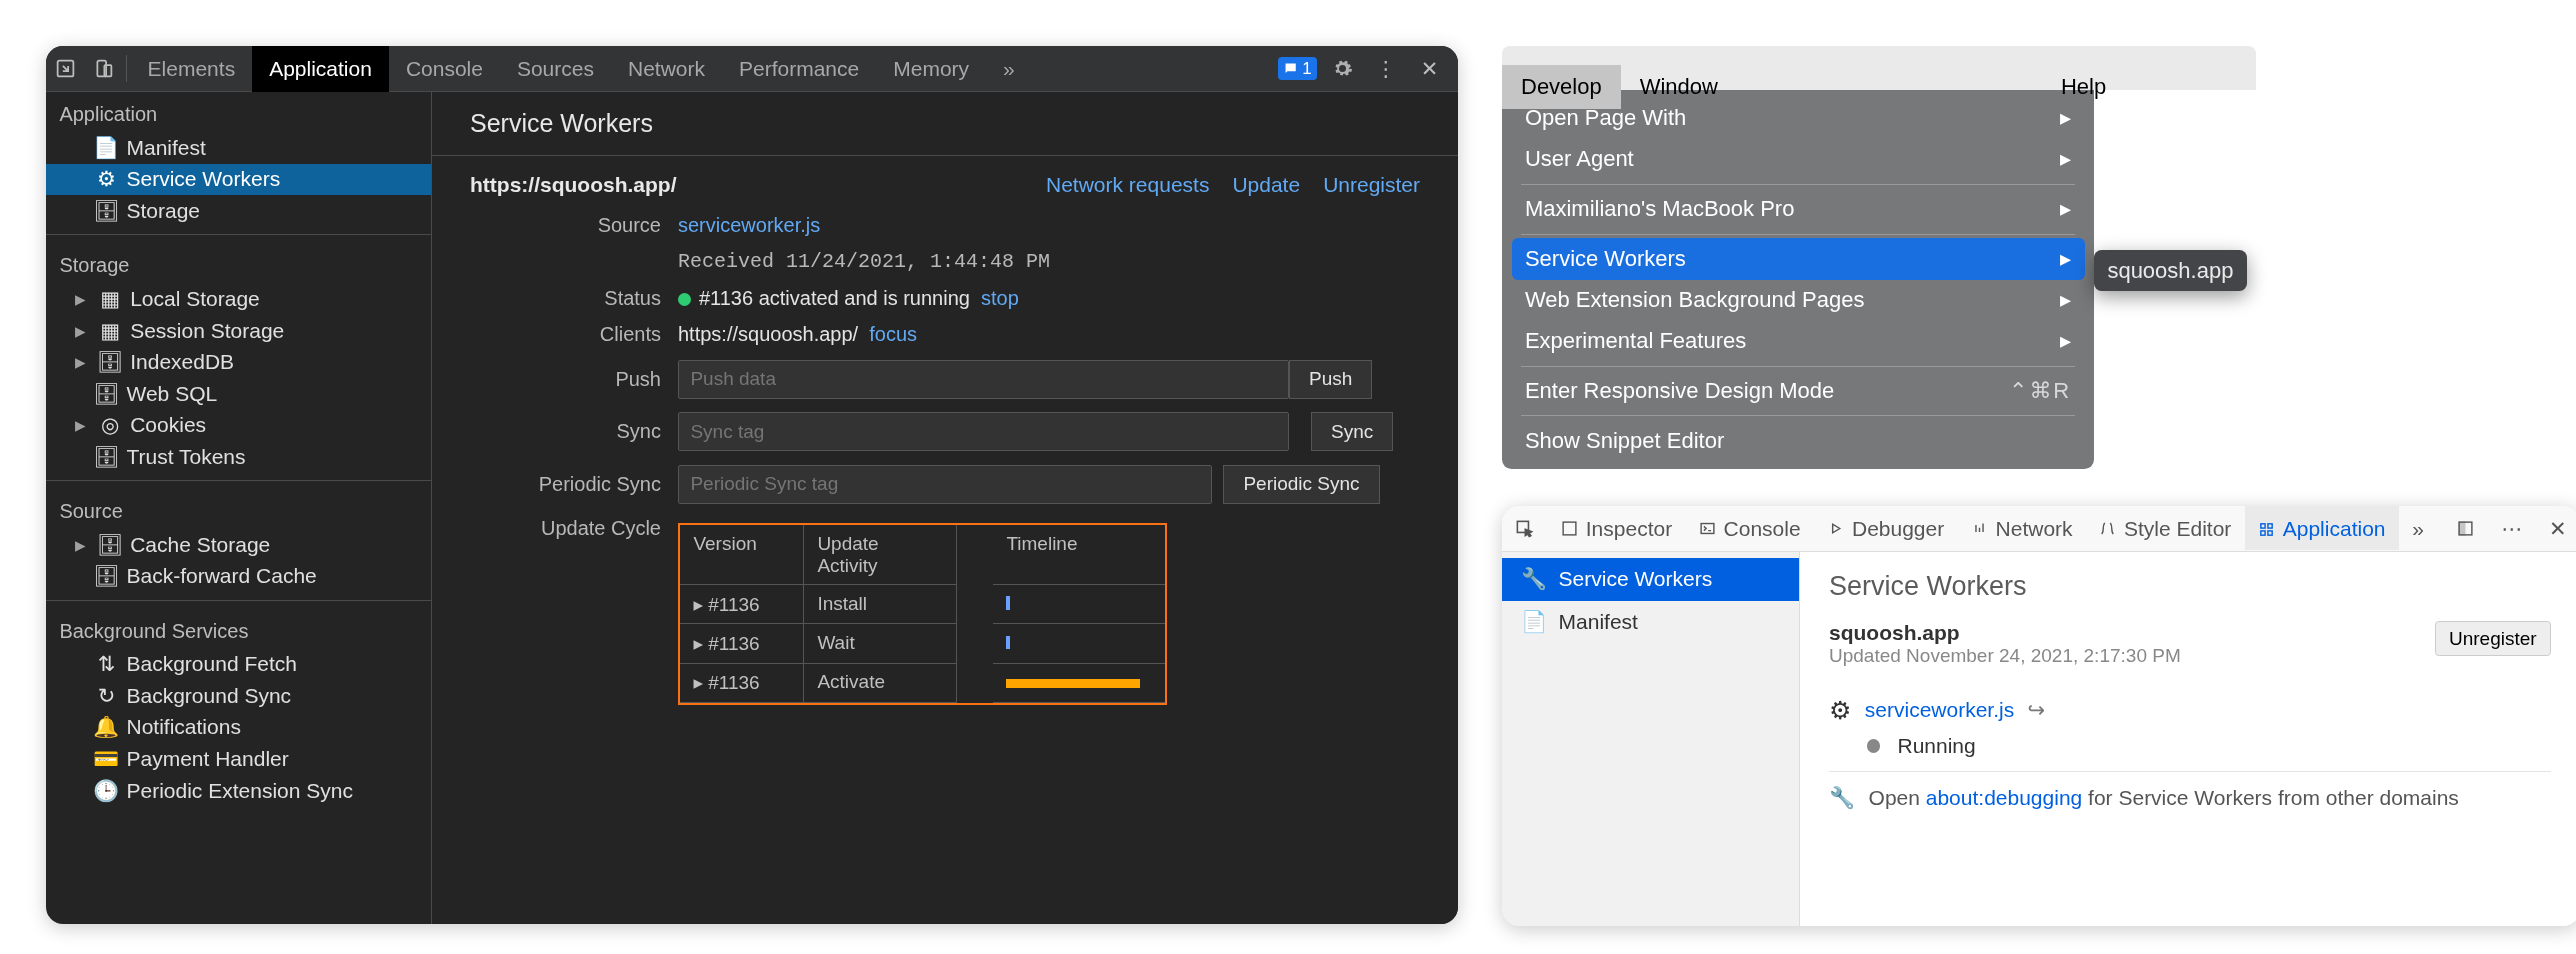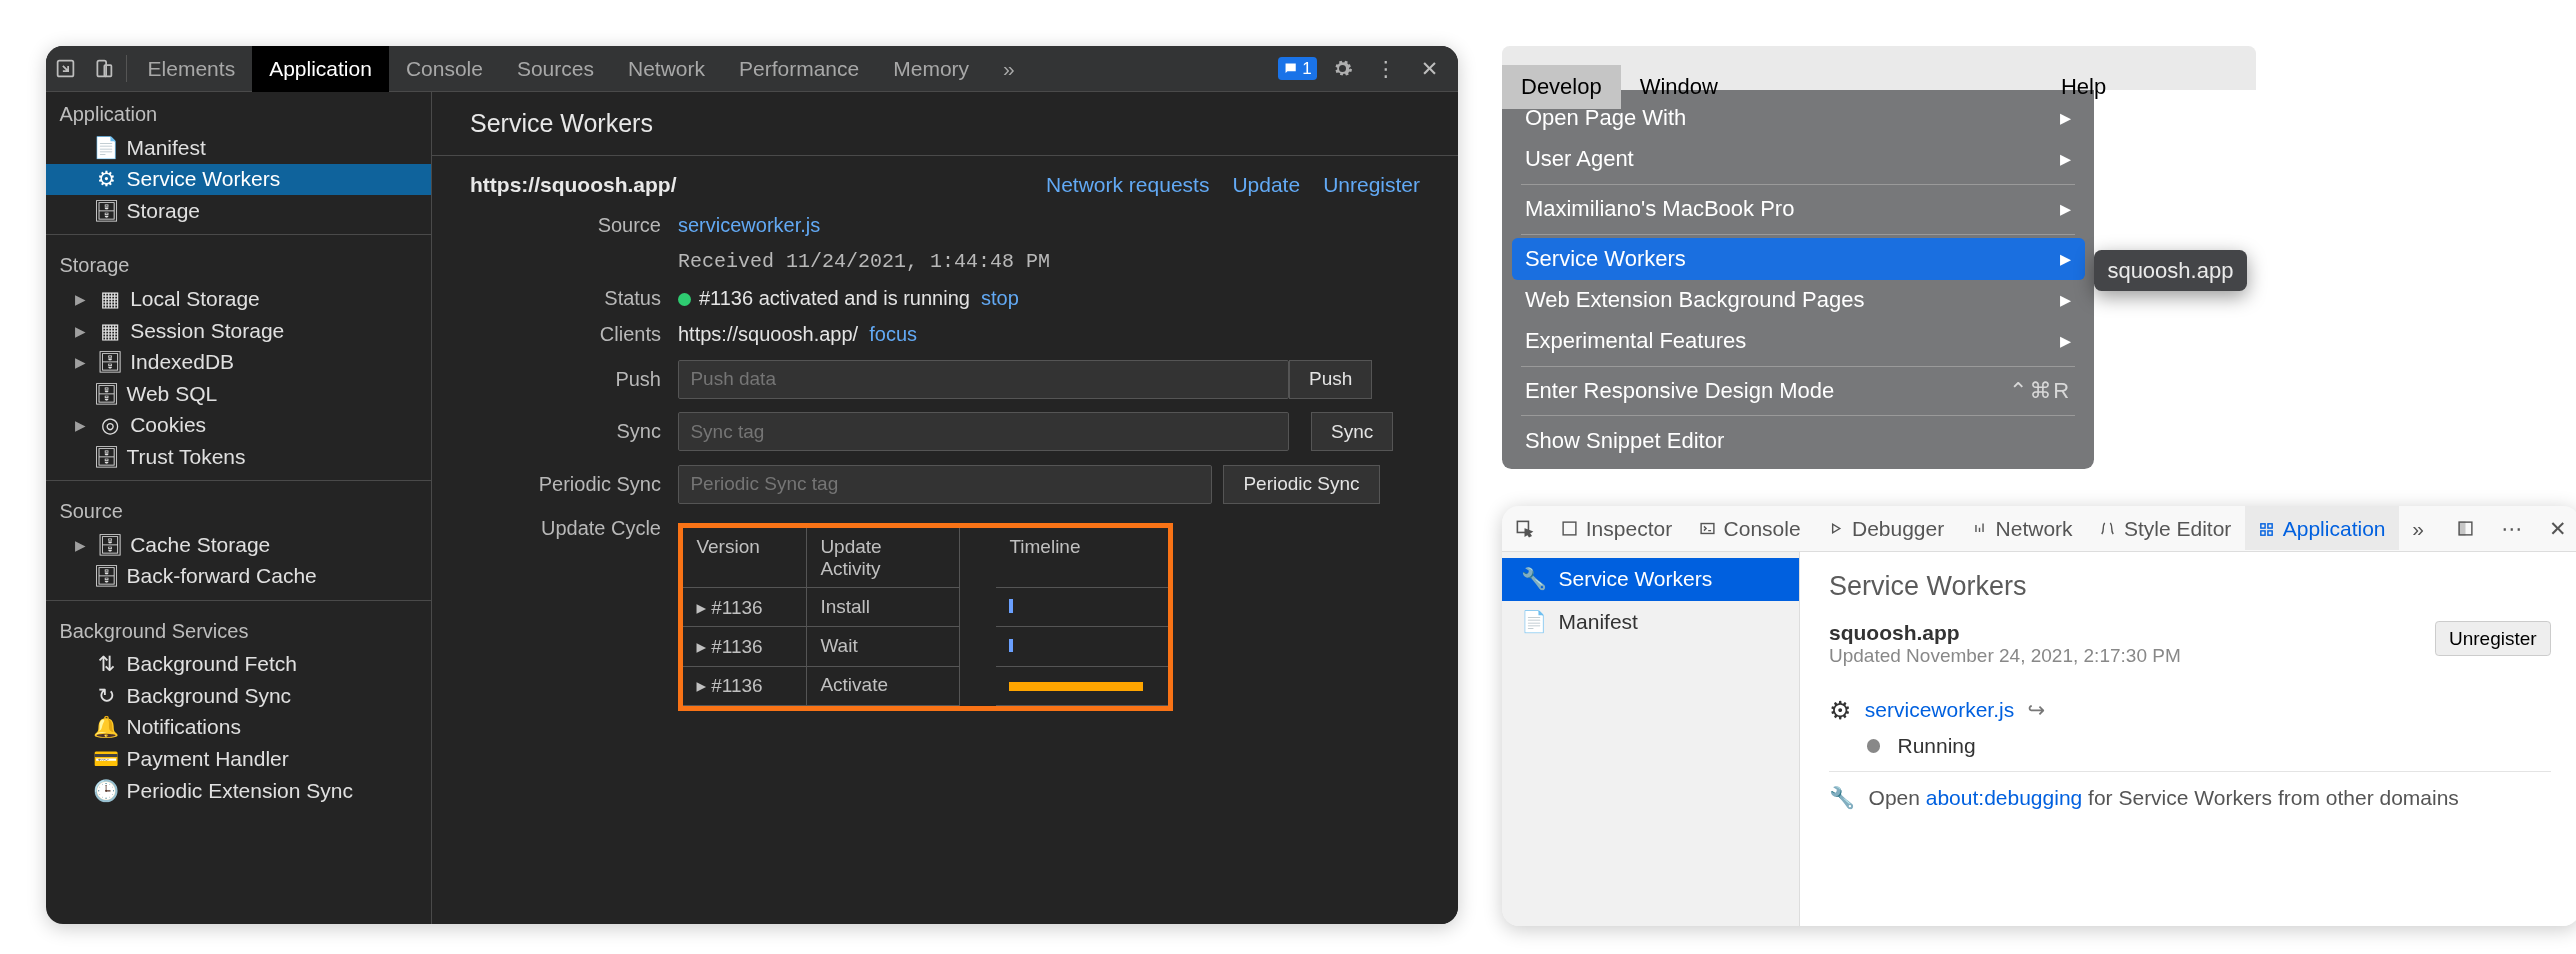--- a/index.html
+++ b/index.html
@@ -37,21 +37,21 @@
 .chrome .links { display:flex; gap:23px;}
 .chrome a.link { color:#62a9f4; text-decoration:none; cursor:pointer;}
 .chrome .field { display:flex; align-items:center; margin-bottom:13.4px; gap:17px;}
 .chrome .field .lab { width:191px; text-align:right; color:#b8b8b8; font-size:20px;}
 .chrome .field .val { flex:1; color:#e4e4e4; font-size:20px;}
 .chrome .field .val.sub { color:#b8b8b8;font-family:Liberation Mono, monospace;}
 .chrome input.txt { background:#333; border:1px solid #555; color:#999; padding:7.6px 11.4px; font-size:19px; width:611px; border-radius:1.9px;}
 .chrome input.txt.narrow { width:534px;}
 .chrome button.btn { background:#333; border:1px solid #555; color:#e4e4e4; padding:7.6px 19px; font-size:19px; border-radius:0; cursor:pointer;}
 .status-dot { width:13.4px; height:13.4px; border-radius:50%; background:#2ecc71; display:inline-block; margin-right:7.6px; vertical-align:middle;}
-.uc-table { border:5px solid #f97316; margin-top:5.7px; display:inline-block;}
+.uc-table { border:2px solid #f97316; margin-top:5.7px; display:inline-block;}
 .uc-table .hdr, .uc-table .row { display:flex;}
 .uc-table .cell { padding:7.6px 13.4px; border-right:1px solid #555; border-bottom:1px solid #555; font-size:19px; color:#c0c0c0;}
 .uc-table .cell:last-child { border-right:none;margin-left:36px;}
 .uc-table .c-v { width:124px;} .uc-table .c-a{ width:153px;} .uc-table .c-t{ width:172px;}
 .uc-bar { height:9.5px; background:orange; width:134px; display:inline-block;}
 .uc-tick { display:inline-block; width:3.8px; height:13.4px; background:#6aa0ff;}
 
 
 .safari-menu { left:1502px; top:46px; width:754px; height:420px; font-size:22px;}
 .mac-menubar { height:44px; background:#eaeaea; border-radius:7.6px 7.6px 0 0; display:flex; align-items:center; }

